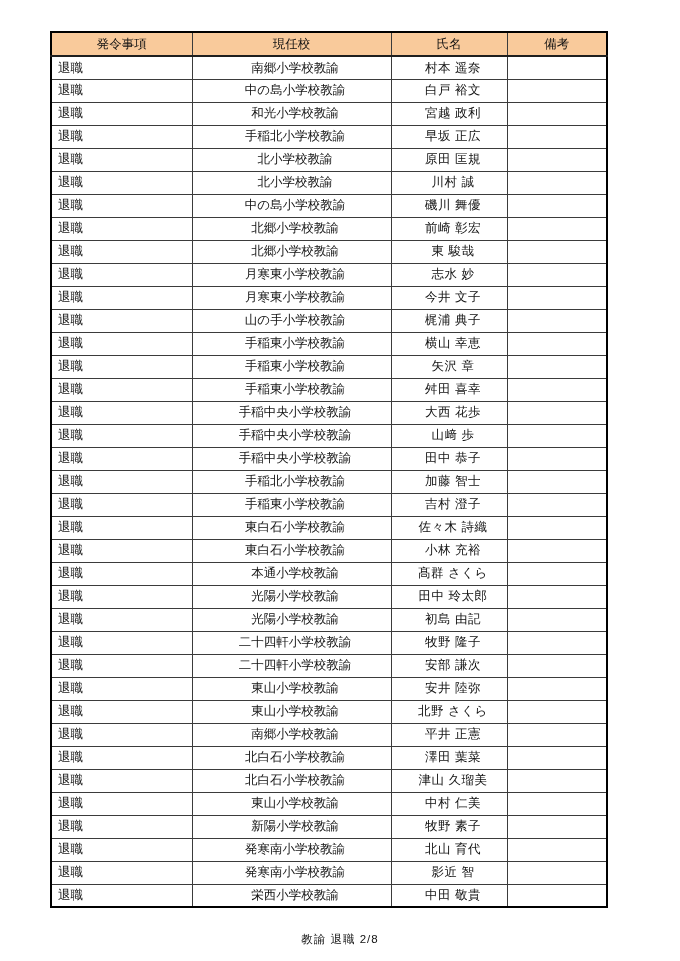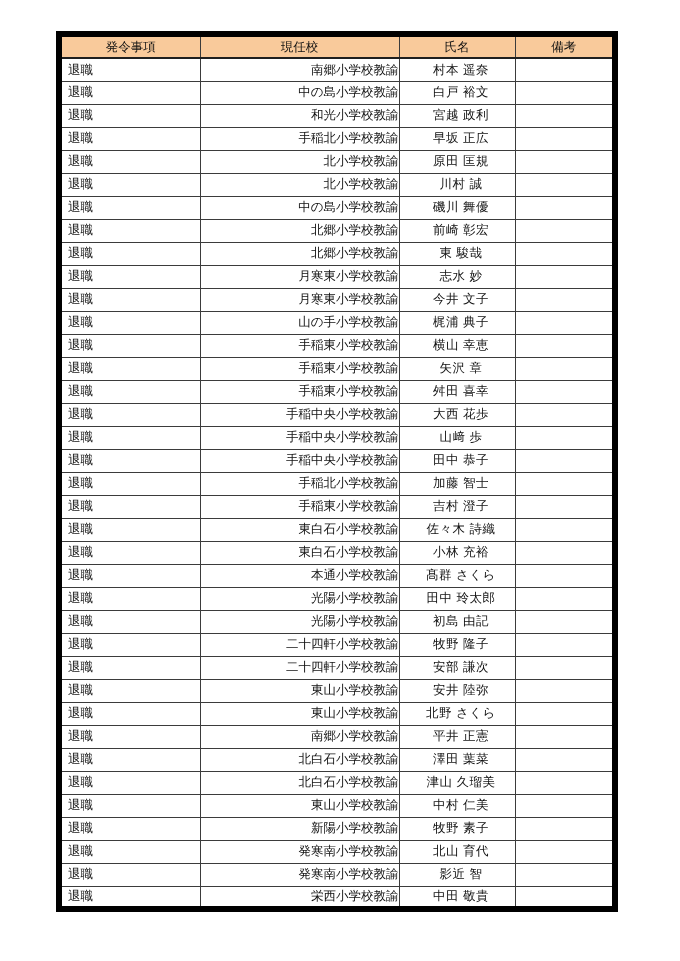--- a/index.html
+++ b/index.html
@@ -11,26 +11,26 @@
   }
   .page {
     position: relative;
     width: 680px;
     height: 961px;
     background: #ffffff;
     overflow: hidden;
   }
   table.roster {
     position: absolute;
-    left: 56px;
+    left: 50px;
     top: 31px;
     width: 556px;
     border-collapse: collapse;
     table-layout: fixed;
-    border: 6px solid #000000;
+    border: 2px solid #000000;
   }
   col.c1 { width: 141px; }
   col.c2 { width: 199px; }
   col.c3 { width: 116px; }
   col.c4 { width: 100px; }
   th, td {
     border: 1px solid #3b3b3b;
     font-size: 12.5px;
     line-height: 1;
     padding: 0;
@@ -40,21 +40,21 @@
   }
   thead tr { height: 24px; }
   tbody tr { height: 23px; }
   th {
     background: #F9CA9B;
     font-weight: normal;
     text-align: center;
     border-bottom: 2px solid #1f1f1f;
   }
   td.c-action { padding-left: 6px; text-align: left; }
-  td.c-school { padding-left: 7px; text-align: right; }
+  td.c-school { padding-left: 7px; text-align: center; }
   td.c-name   { padding-left: 8px; text-align: center; letter-spacing: 0.5px; }
   td.c-note   { }
   .footer {
     position: absolute;
     left: 0;
     top: 932px;
     width: 680px;
     text-align: center;
     font-size: 11.5px;
     color: #111111;
@@ -300,14 +300,15 @@
     </tr>
         <tr>
       <td class="c-action">退職</td>
       <td class="c-school">栄西小学校教諭</td>
       <td class="c-name">中田 敬貴</td>
       <td class="c-note"></td>
     </tr>
       </tbody>
   </table>
 
+  <div class="footer">教諭 退職 2/8</div>
 
 </div>
 
 </body></html>

